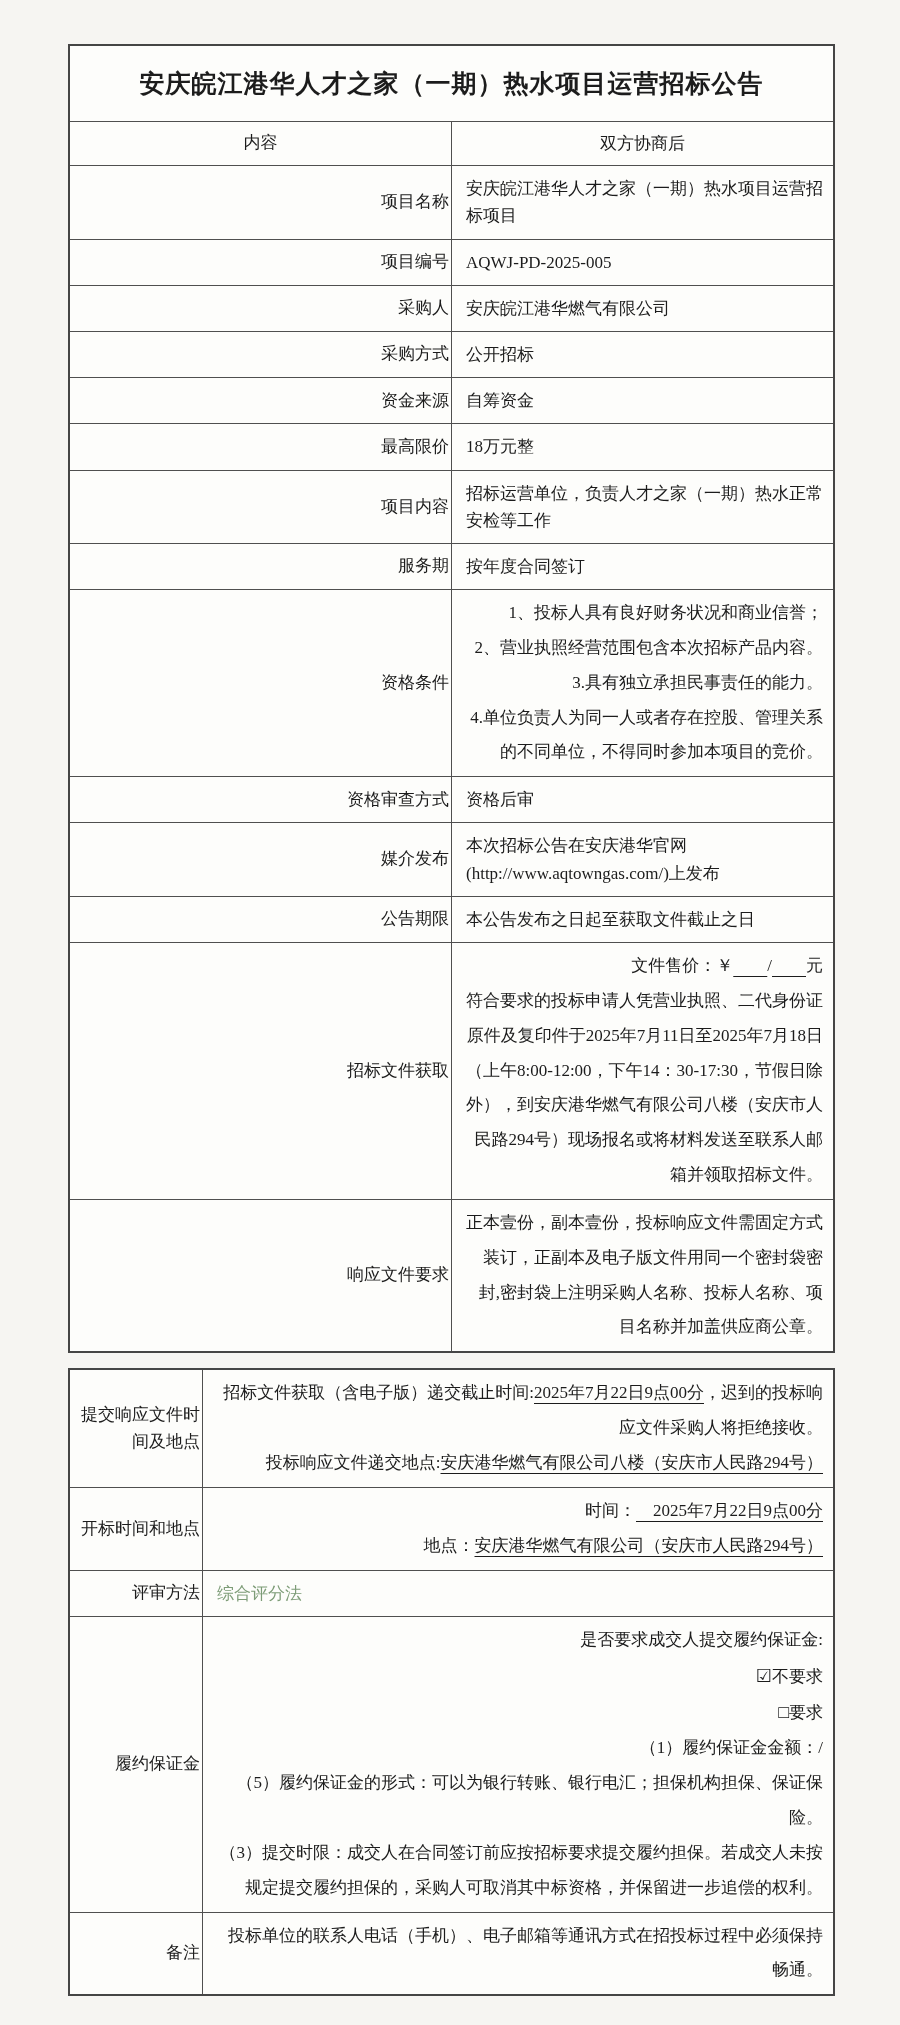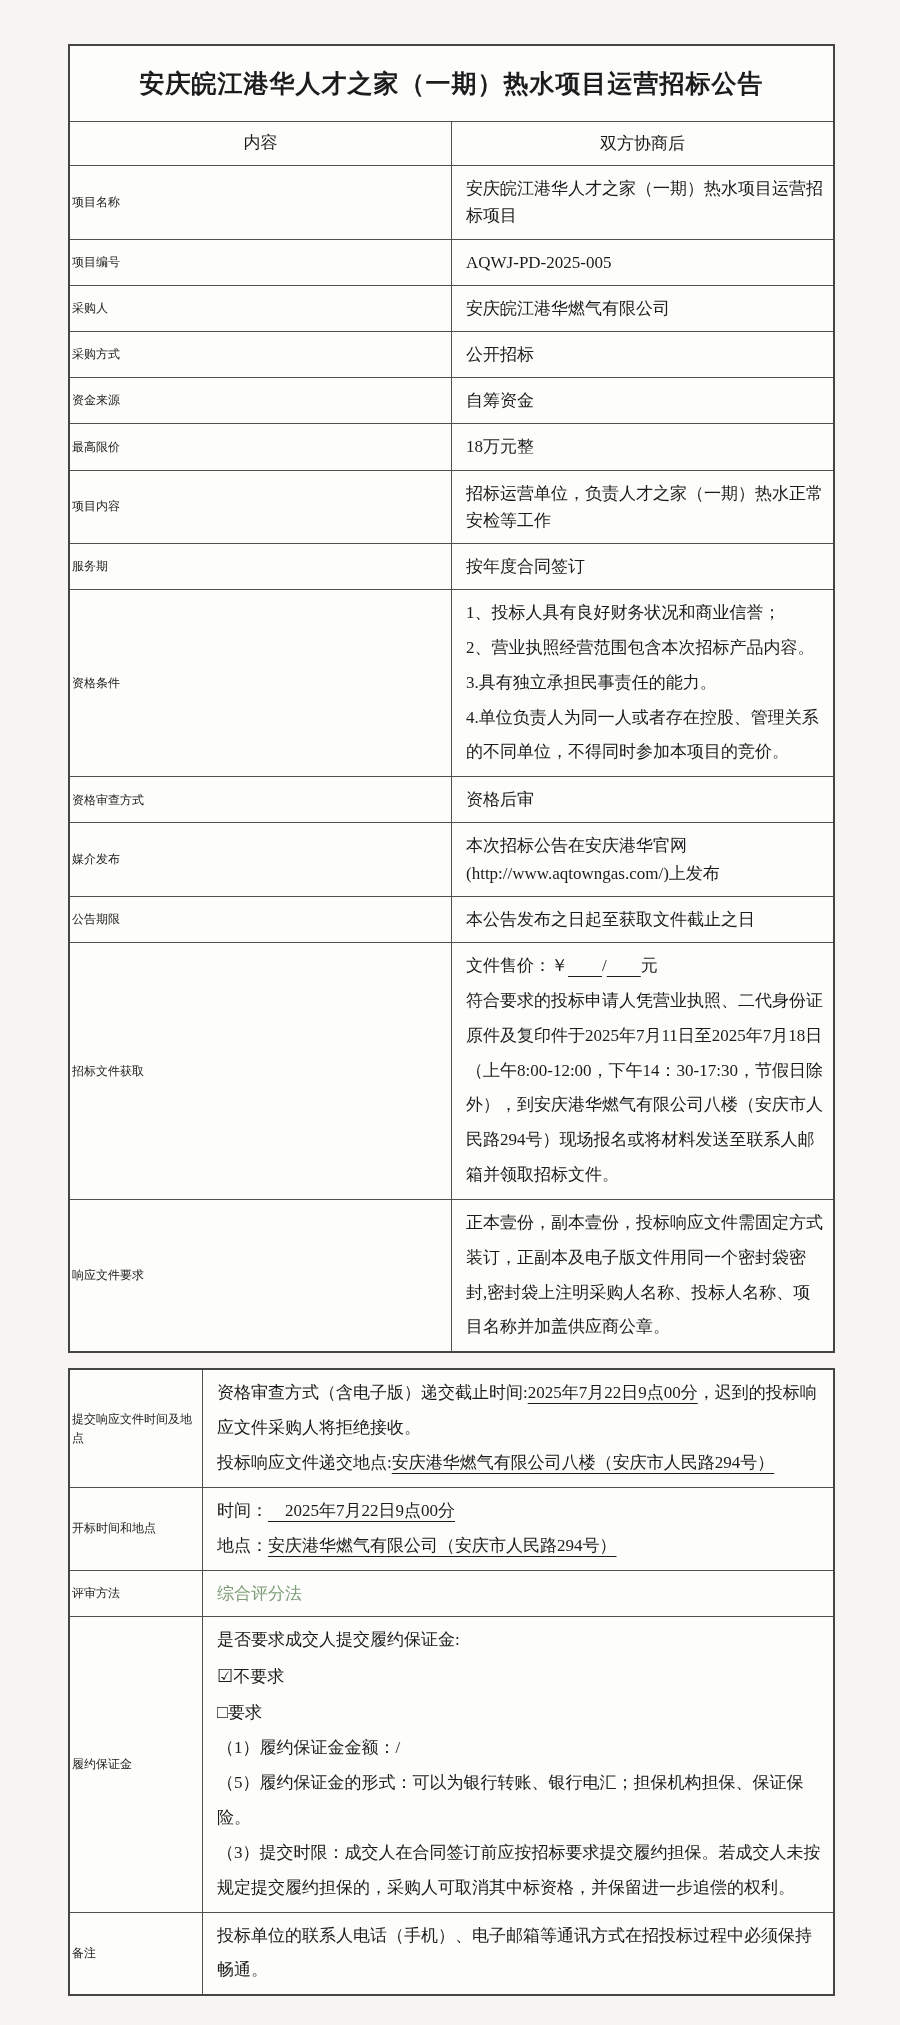--- a/index.html
+++ b/index.html
@@ -14,22 +14,22 @@
   table.doc{
     border-collapse:collapse;
     width:767px;
     background:#fdfdfb;
     table-layout:fixed;
     border:2px solid #454545;
   }
   td{border:1px solid #4f4f4f;vertical-align:middle;}
   .lbl{
     width:128px;
-    text-align:left;
-    font-size:12px;
+    text-align:right;
+    font-size:17px;
     line-height:1.55;
     padding:6px 2px;
     color:#1c1c1c;
     word-break:break-all;
   }
   .val{
     font-size:17px;
     line-height:1.6;
     padding:9px 10px 9px 14px;
     text-align:left;
@@ -40,21 +40,21 @@
     font-size:25px;
     letter-spacing:1px;
     padding:21px 6px;
   }
   .hdrc{text-align:center;padding:8px 20px;font-size:17px;}
   .paras{padding:6px 10px 6px 14px;}
   .paras p{
     margin:0;
     font-size:17px;
     line-height:2.05;
-    text-align:left;
+    text-align:right;
     word-break:break-all;
   }
   .u{text-decoration:underline;text-underline-offset:5px;}
   .cb{font-size:18px;}
   .green{color:#7d9c77;margin-top:36px;}
   .gap{height:15px;}
 </style>
 </head>
 <body>
 
@@ -143,21 +143,21 @@
   </tbody>
     </table>
 
   <div class="gap"></div>
 
   <table class="doc">
     <tbody>
         <tr>
       <td class="lbl">提交响应文件时间及地点</td>
       <td class="val paras">
-        <p><span>资格审查方式（含电子版）递交截止时间:</span><span class="u">2025年7月22日9点00分</span><span>，迟到的投标响应文件采购人将拒绝接收。</span></p>
+        <p><span>招标文件获取（含电子版）递交截止时间:</span><span class="u">2025年7月22日9点00分</span><span>，迟到的投标响应文件采购人将拒绝接收。</span></p>
         <p><span>投标响应文件递交地点:</span><span class="u">安庆港华燃气有限公司八楼（安庆市人民路294号）</span></p>
       </td>
     </tr>
 
     <tr>
       <td class="lbl">开标时间和地点</td>
       <td class="val paras">
         <p><span>时间：</span><span class="u">　2025年7月22日9点00分</span></p>
         <p><span>地点：</span><span class="u">安庆港华燃气有限公司（安庆市人民路294号）</span></p>
       </td>

